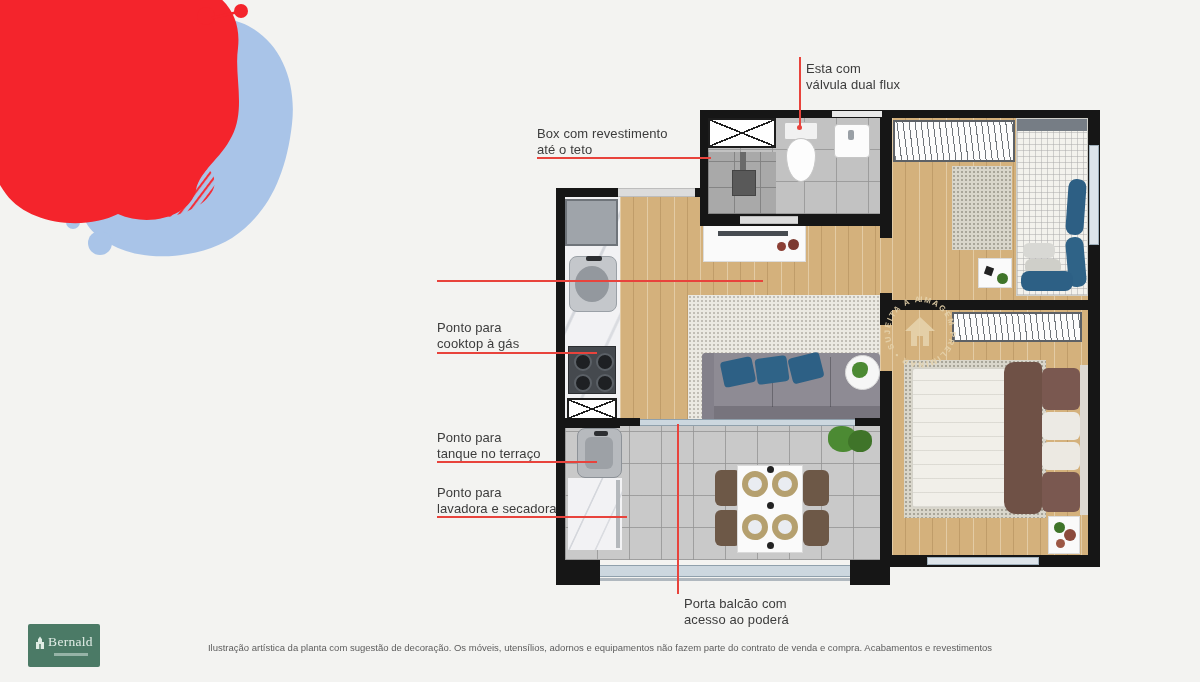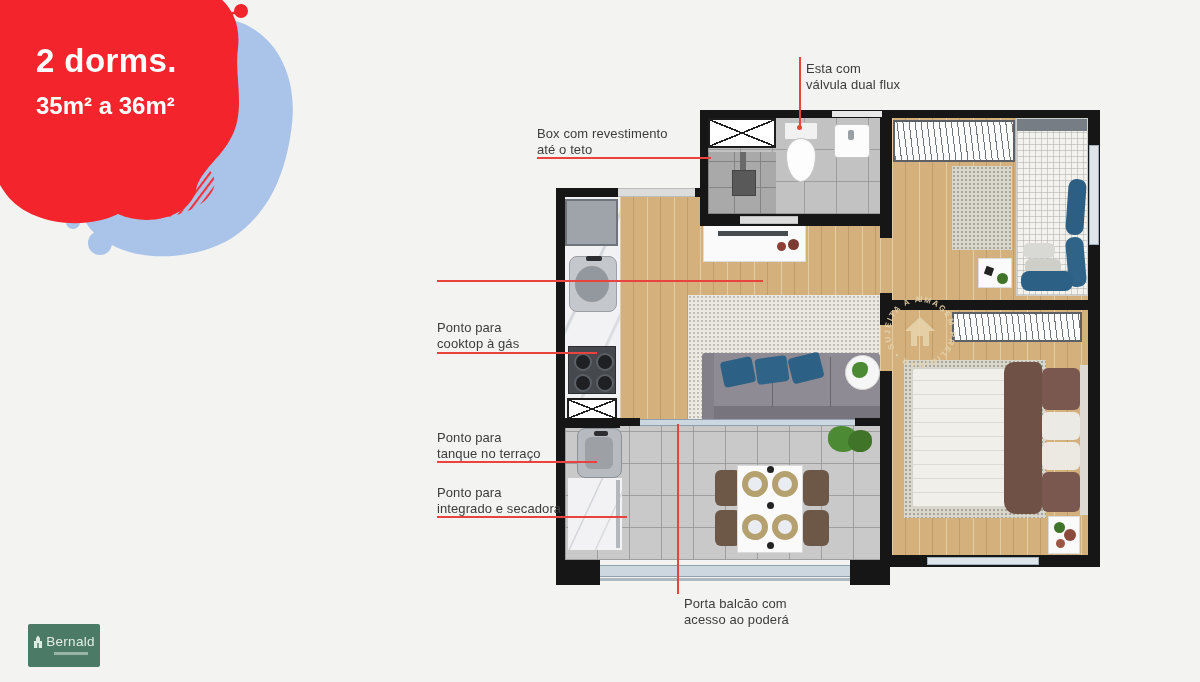--- a/index.html
+++ b/index.html
@@ -25,21 +25,21 @@
     background:linear-gradient(to top right,transparent calc(50% - .8px),#1d1d1d calc(50% - .8px) calc(50% + .8px),transparent calc(50% + .8px)),
                linear-gradient(to bottom right,transparent calc(50% - .8px),#1d1d1d calc(50% - .8px) calc(50% + .8px),transparent calc(50% + .8px)),#fff;}
   .white{background:#fafafa;border:1px solid #dcdcdc;box-sizing:border-box;}
   .grid{background-image:repeating-linear-gradient(0deg,rgba(170,170,170,.5) 0 1px,transparent 1px 6px),repeating-linear-gradient(90deg,rgba(170,170,170,.5) 0 1px,transparent 1px 6px);}
   
   .badge-title{position:absolute;left:36px;top:42px;font-size:33px;font-weight:800;letter-spacing:.4px;color:#fff;}
   .badge-sub{position:absolute;left:36px;top:92px;font-size:24px;font-weight:600;color:#fff;}
   
   .logo{position:absolute;left:28px;top:624px;width:72px;height:43px;background:#4b7a66;border-radius:2px;}
   .logo-row{display:flex;align-items:center;justify-content:center;gap:3px;padding-top:10px;}
-  .logo-txt{font-family:Liberation Sans, sans-serif;font-size:13.5px;color:#e2eee7;letter-spacing:.3px;}
+  .logo-txt{font-family:Liberation Serif, serif;font-size:13.5px;color:#e2eee7;letter-spacing:.3px;}
   .logo-tag{width:34px;height:2.5px;background:rgba(226,238,231,.5);margin:3px 0 0 26px;}
   .disclaimer{position:absolute;left:50%;top:641px;transform:translateX(-50%);width:820px;text-align:center;font-size:9.5px;line-height:13.5px;color:#5d5d5d;}
   .disclaimer div{white-space:nowrap;}
 </style>
 </head>
 <body>
 
 <div id="stage">
 
   <div class="a" style="left:0;top:0;width:300px;height:265px;">
@@ -51,22 +51,20 @@
       </defs>
       <path fill="#a9c4e8" d="M222,18 C272,24 298,72 292,124 C286,176 268,214 232,238 C200,258 150,262 118,248 C92,236 78,220 84,200 C90,180 118,182 138,168 C168,148 158,78 186,44 C198,30 208,16 222,18 Z"></path>
       <ellipse cx="160" cy="188" rx="55" ry="30" fill="url(#stripes)" transform="rotate(-8 160 188)"></ellipse>
       <circle cx="73" cy="222" r="7" fill="#a9c4e8"></circle>
       <circle cx="100" cy="243" r="12" fill="#a9c4e8"></circle>
       <path fill="#f4242c" d="M-20,-20 L170,-20 C220,-16 242,12 238,48 C234,76 246,108 232,136 C220,160 200,170 196,190 C190,216 150,228 118,214 C86,230 30,226 6,194 C-12,170 -18,140 -20,100 Z"></path>
       <circle cx="206" cy="16" r="9" fill="#f4242c"></circle>
       <line x1="212" y1="18" x2="238" y2="12" stroke="#f4242c" stroke-width="2.5"></line>
       <circle cx="241" cy="11" r="7" fill="#f4242c"></circle>
     </svg>
-    <div class="badge-title">2 dorms.</div>
-    <div class="badge-sub">35m² a 36m²</div>
   </div>
 
   <div class="plan">
 
     <div class="wood" style="left:64px;top:87px;width:80px;height:228px;"></div>
     <div class="wood" style="left:144px;top:116px;width:180px;height:199px;"></div>
     <div class="tile" style="left:152px;top:8px;width:172px;height:96px;background-color:#c2c2c2;"></div>
     <div class="wood" style="left:336px;top:8px;width:196px;height:182px;"></div>
     <div class="wood" style="left:336px;top:200px;width:196px;height:245px;"></div>
     <div class="tile" style="left:9px;top:315px;width:315px;height:135px;"></div>
@@ -225,21 +223,21 @@
   <div class="rline" style="left:437px;top:352px;width:160px;height:1.5px;"></div>
 
   <div class="lbl" style="left:437px;top:430px;">
     <div>Ponto para</div>
     <div>tanque no terraço</div>
   </div>
   <div class="rline" style="left:437px;top:461px;width:160px;height:1.5px;"></div>
 
   <div class="lbl" style="left:437px;top:485px;">
     <div>Ponto para</div>
-    <div>integrado e secadora</div>
+    <div>lavadora e secadora</div>
   </div>
   <div class="rline" style="left:437px;top:516px;width:190px;height:1.5px;"></div>
 
   <div class="rline" style="left:677px;top:424px;width:1.5px;height:170px;"></div>
   <div class="lbl" style="left:684px;top:596px;">
     <div>Porta balcão com</div>
     <div>acesso ao poderá</div>
   </div>
 
   <div class="logo">
@@ -247,15 +245,16 @@
       <svg width="10" height="13" viewBox="0 0 10 13">
         <path d="M1,13 V6 H3 V3.2 L5,0.5 L7,3.2 V6 H9 V13 Z" fill="#dfece4"></path>
         <rect x="4.3" y="8" width="1.4" height="5" fill="#4b7a66"></rect>
       </svg>
       <span class="logo-txt">Bernald</span>
     </div>
     <div class="logo-tag"></div>
   </div>
 
   <div class="disclaimer">
+    <div>Ilustração artística da planta com sugestão de decoração. Os móveis, utensílios, adornos e equipamentos não fazem parte do contrato de venda e compra. Acabamentos e revestimentos</div>
   </div>
 
 </div>
 
 </body></html>

